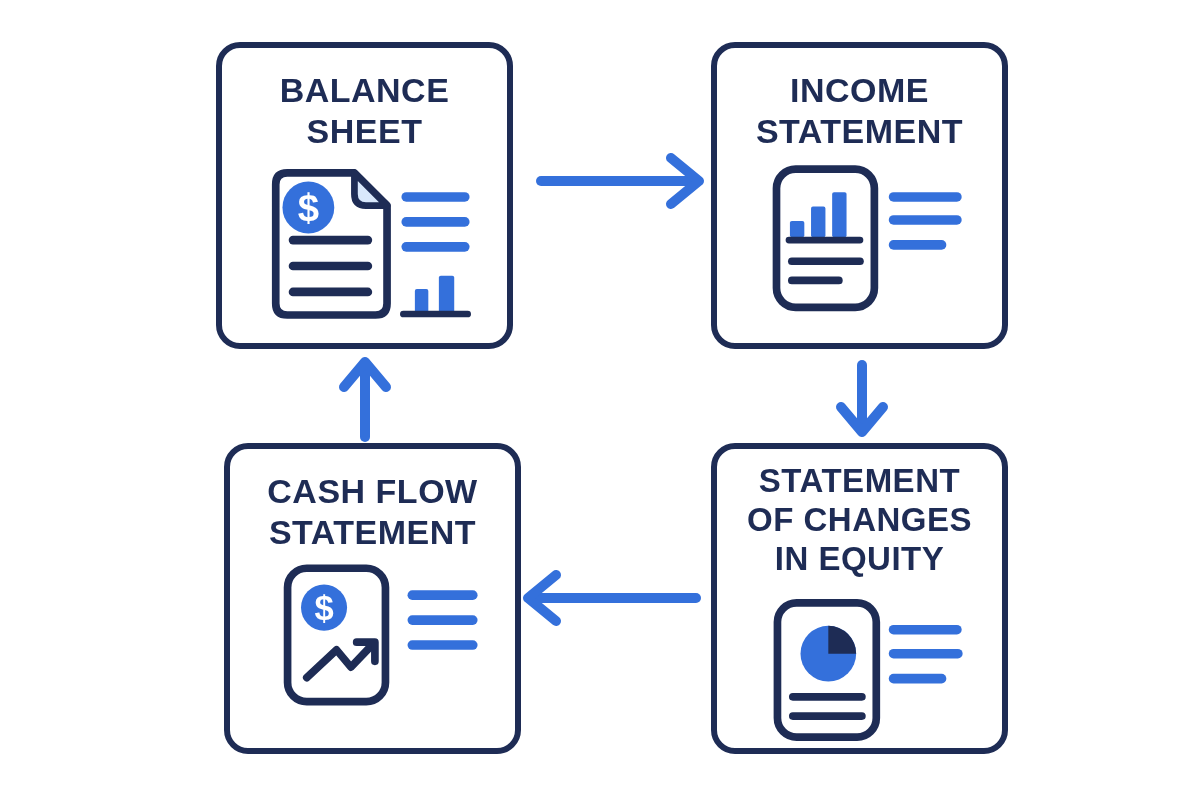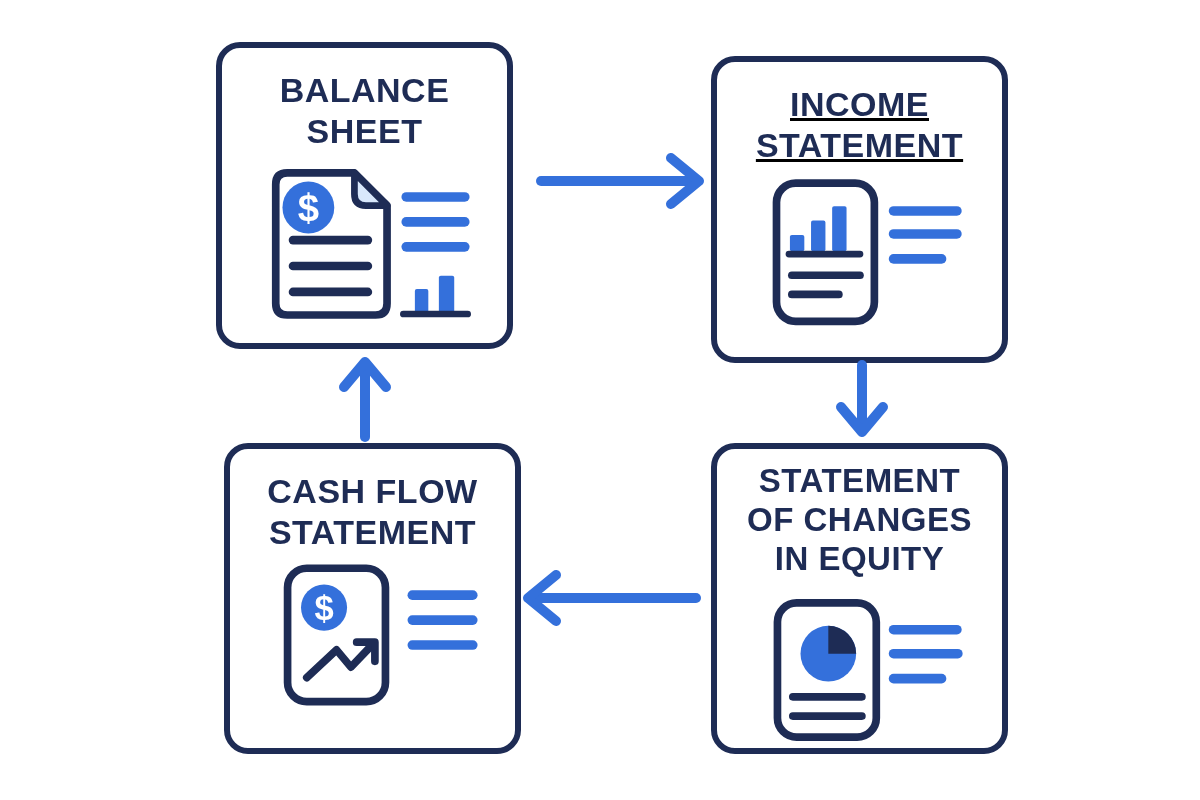--- a/index.html
+++ b/index.html
@@ -34,21 +34,21 @@
     padding-top: 22px;
   }
   .node-title.tight { padding-top: 13px; font-size: 33px; line-height: 1.18; }
   .icon-layer {
     position: absolute;
     left: 0; top: 0;
     width: 100%; height: 100%;
     pointer-events: none;
   }
   #node-balance-sheet       { left: 216px; top: 42px;  width: 297px; height: 307px; }
-  #node-income-statement    { left: 711px; top: 56px;  width: 297px; height: 307px; text-decoration: underline; }
+  #node-income-statement    { left: 711px; top: 42px;  width: 297px; height: 307px; }
   #node-changes-in-equity   { left: 711px; top: 443px; width: 297px; height: 311px; }
   #node-cash-flow-statement { left: 224px; top: 443px; width: 297px; height: 311px; }
   .arrow { position: absolute; }
   #arrow-right { left: 533px; top: 151px; }
   #arrow-down  { left: 832px; top: 355px; }
   #arrow-left  { left: 518px; top: 568px; }
   #arrow-up    { left: 335px; top: 353px; }
   
   .s-navy { stroke: var(--navy, #1e2c55); }
   .s-blue { stroke: var(--blue, #3470db); }

